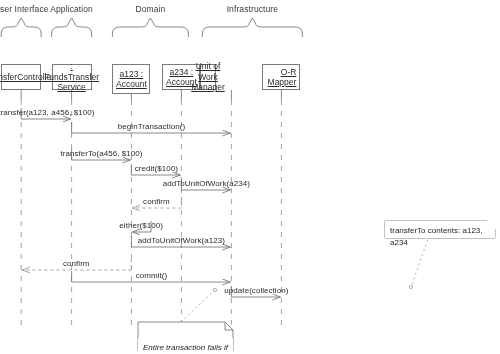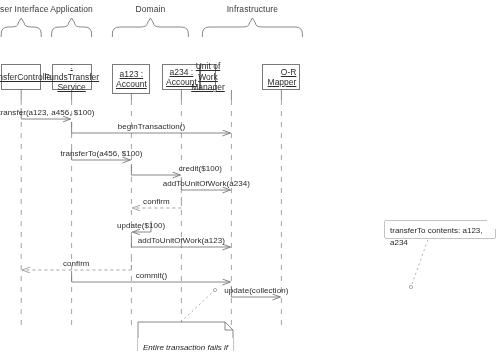--- a/index.html
+++ b/index.html
@@ -160,24 +160,24 @@
 Manager</span>
       </div>
       <div class="participant" style="left: 262.4px; top: 64px; width: 38px; height: 26px; text-align: right;">
         <span>O-R Mapper</span>
       </div>
     </div>
   <div id="message-labels">
       <div class="msg-label" style="left: 46.4px; top: 108px;">transfer(a123, a456, $100)</div>
       <div class="msg-label" style="left: 151.5px; top: 122px;">beginTransaction()</div>
       <div class="msg-label" style="left: 101.5px; top: 149px;">transferTo(a456, $100)</div>
-      <div class="msg-label" style="left: 156.4px; top: 164px; margin-left: 44px;">credit($100)</div>
+      <div class="msg-label" style="left: 156.4px; top: 164px;">credit($100)</div>
       <div class="msg-label" style="left: 206.4px; top: 179px;">addToUnitOfWork(a234)</div>
       <div class="msg-label" style="left: 156.4px; top: 197px;">confirm</div>
-      <div class="msg-label" style="left: 141.2px; top: 221px;">update($100)</div>
+      <div class="msg-label" style="left: 141.2px; top: 221px;">either($100)</div>
       <div class="msg-label" style="left: 181.4px; top: 236px; text-align: center;">addToUnitOfWork(a123)</div>
       <div class="msg-label" style="left: 76.3px; top: 259px;">confirm</div>
       <div class="msg-label" style="left: 151.5px; top: 271px;">commit()</div>
       <div class="msg-label" style="left: 256.4px; top: 286px;">update(collection)</div>
     </div>
   <div id="note-boxes">
       <div class="note italic" style="left: 138px; top: 338px; width: 95px; height: 29px;">
         <span class="note-txt">Entire transaction fails if
 either credit or debit fails.</span>
       </div>

